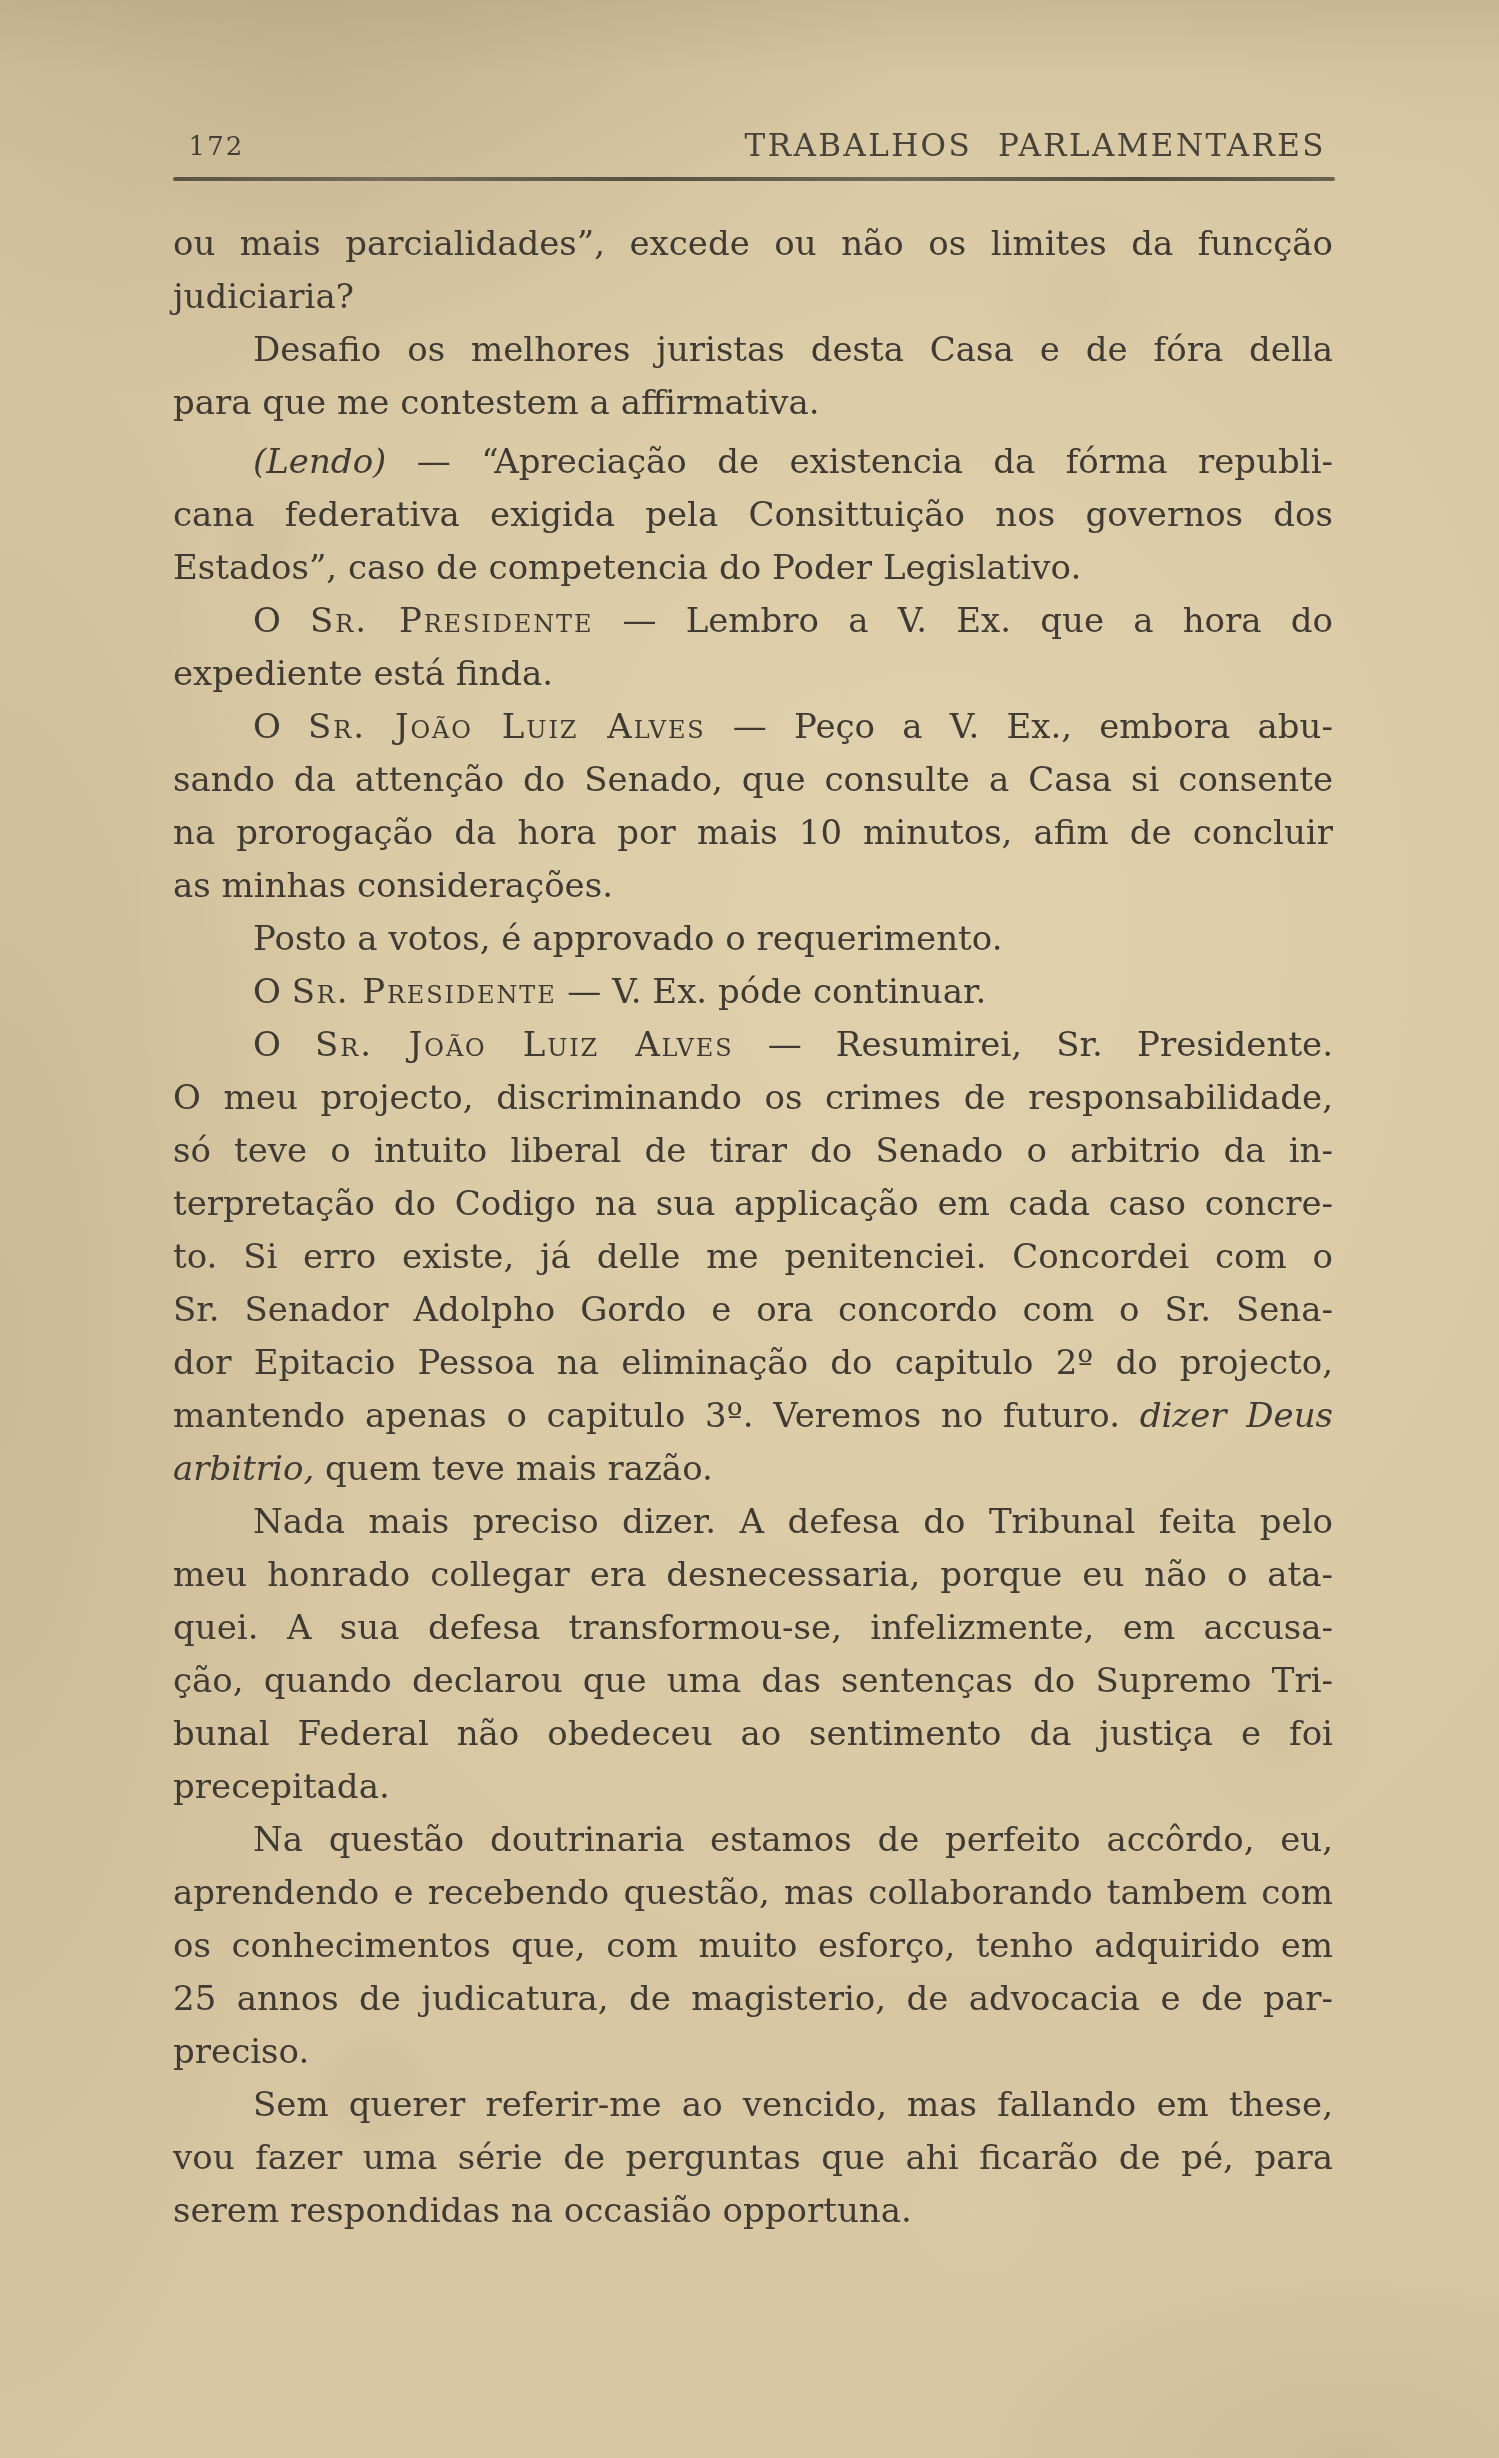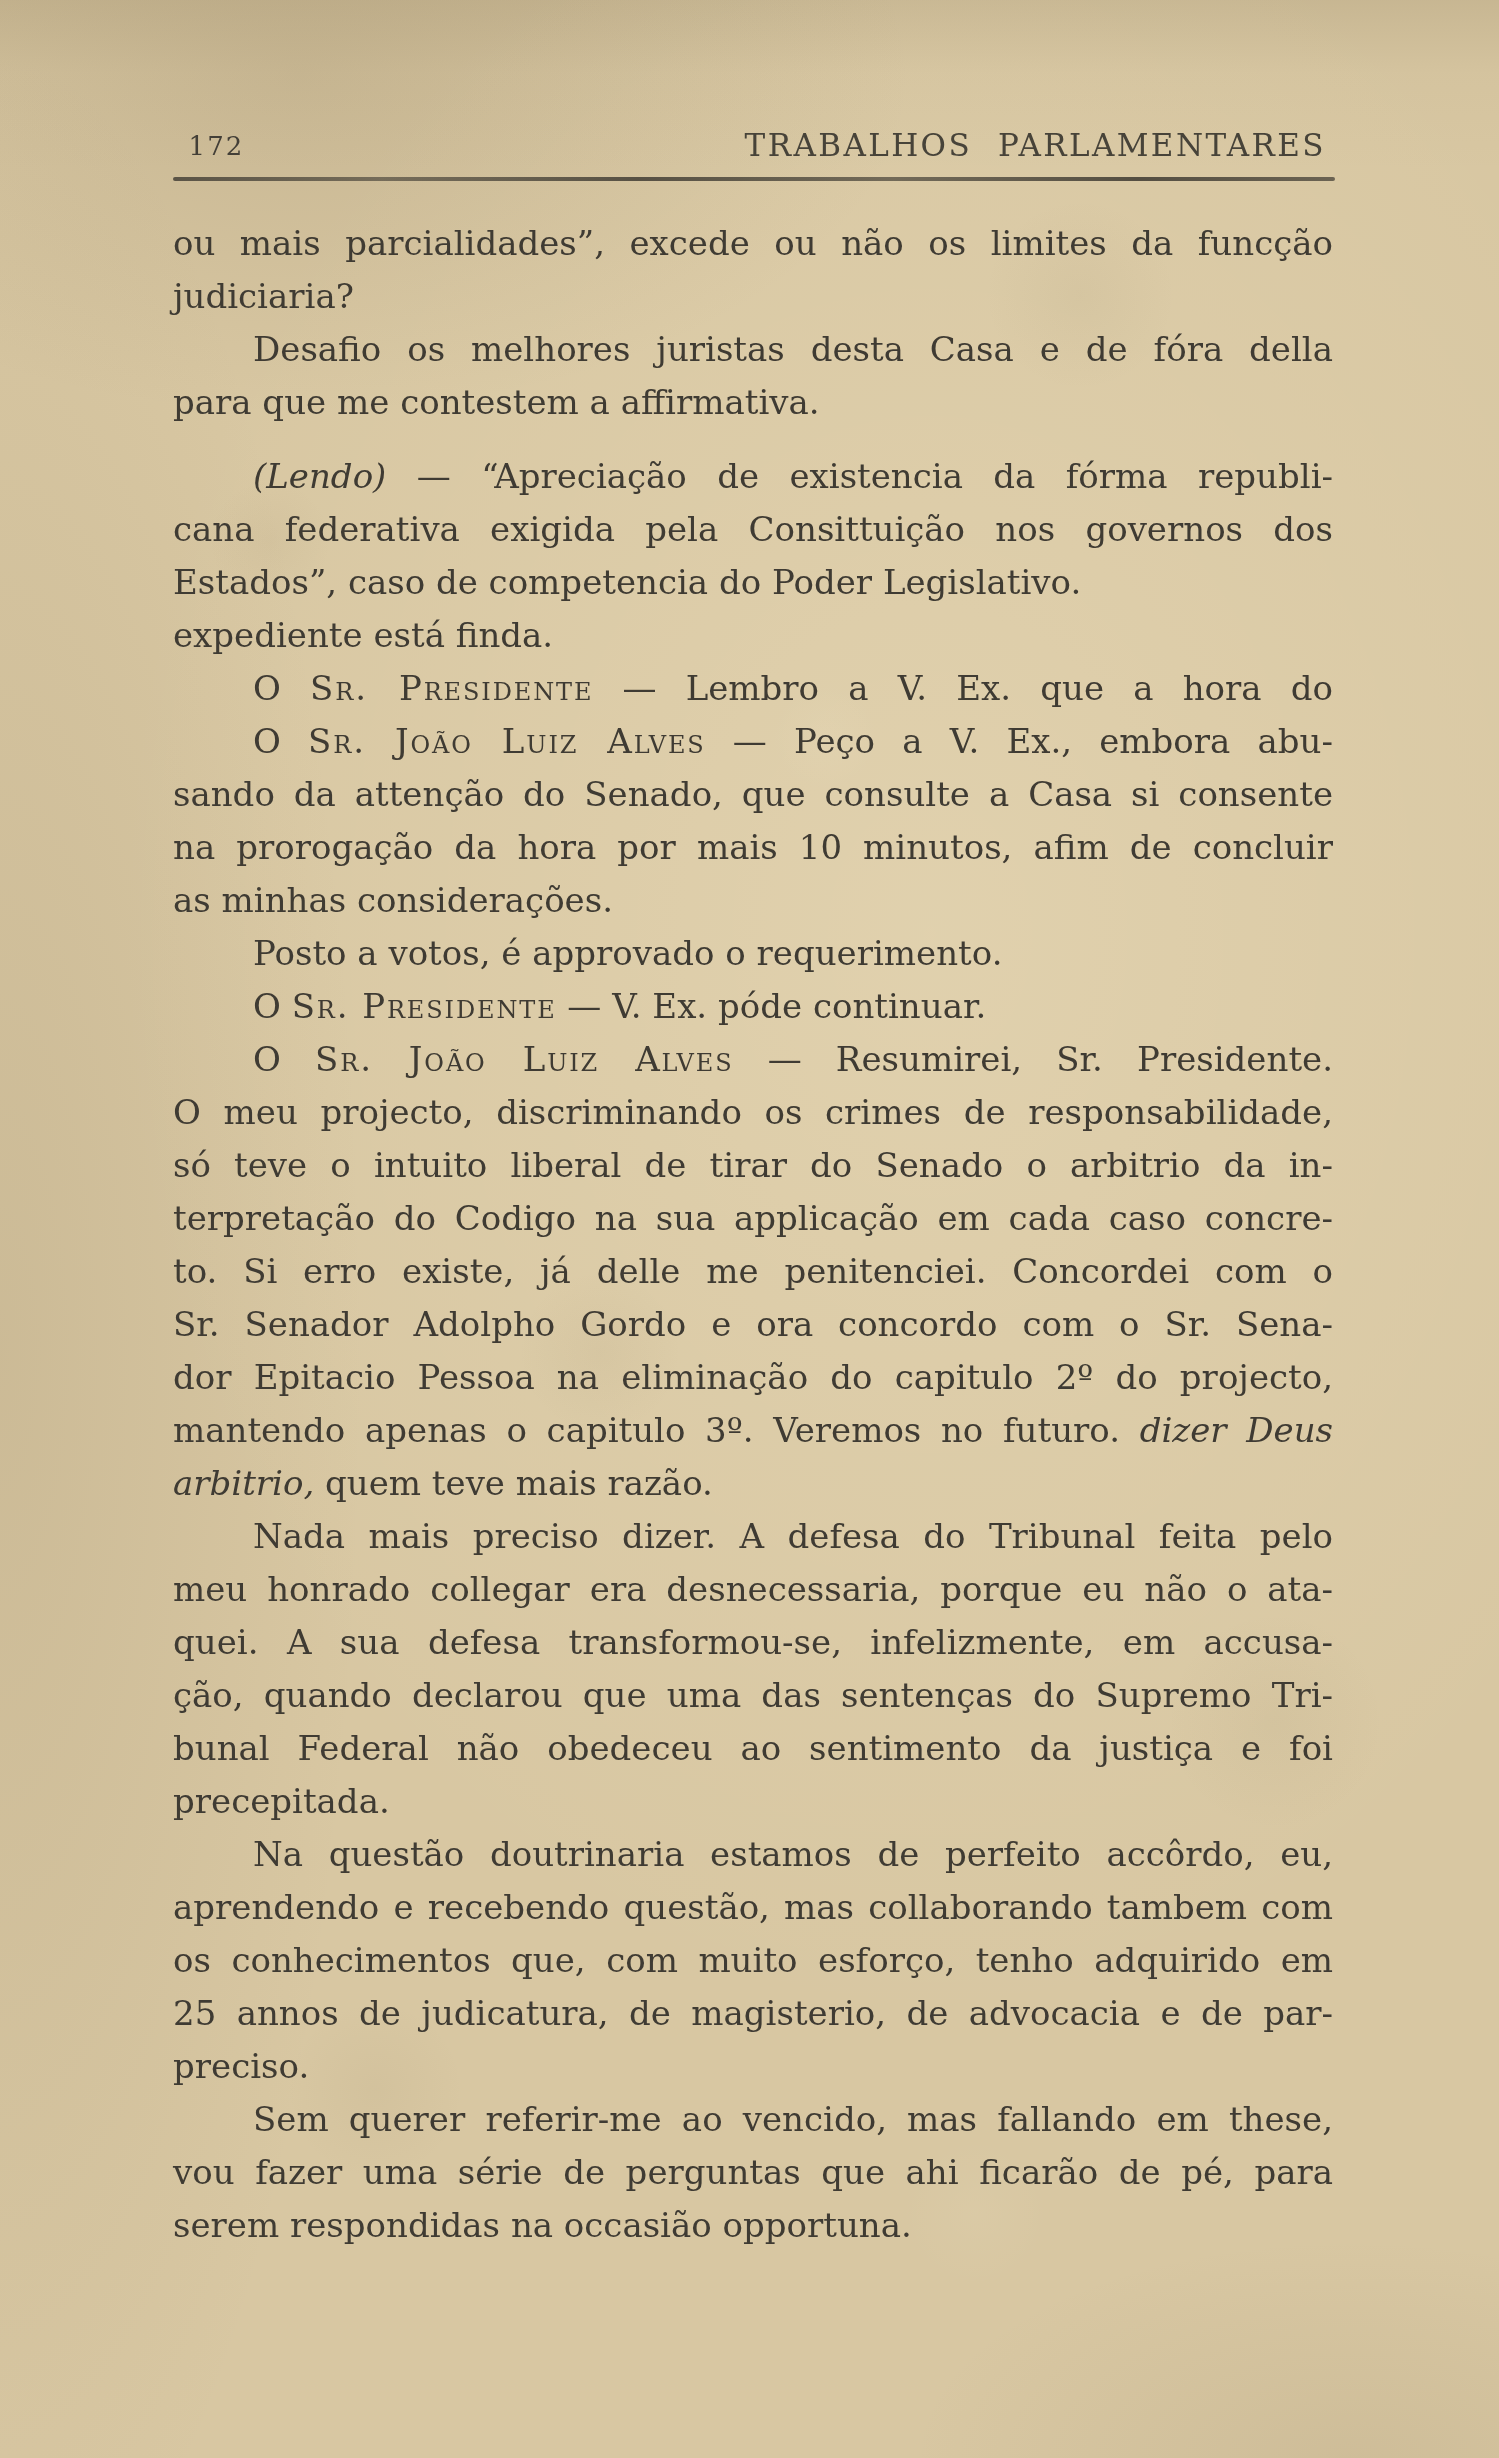--- a/index.html
+++ b/index.html
@@ -83,21 +83,21 @@
     font-size: 34px;
     line-height: 53px;
   }
   .line {
     text-align: justify;
     text-align-last: left;
     text-justify: inter-word;
   }
   .line.just { text-align-last: justify; }
   .line.indent { padding-left: 80px; }
-  .line.gap { margin-top: 21px; }
+  .line.gap { margin-top: 6px; }
   .i { font-style: italic; }
   .sc { font-variant: small-caps; letter-spacing: 0.055em; }
 </style>
 </head>
 <body>
 
 <div class="page">
   <div class="grain"></div>
 
   <div class="header">
@@ -108,22 +108,22 @@
   <div class="rule"></div>
 
   <div class="body-text">
       <div class="line just"><span class="n">ou mais parcialidades”, excede ou não os limites da funcção</span></div>
       <div class="line"><span class="n">judiciaria?</span></div>
       <div class="line indent just"><span class="n">Desafio os melhores juristas desta Casa e de fóra della</span></div>
       <div class="line"><span class="n">para que me contestem a affirmativa.</span></div>
       <div class="line indent just gap"><span class="i">(Lendo)</span><span class="n"> — “Apreciação de existencia da fórma republi-</span></div>
       <div class="line just"><span class="n">cana federativa exigida pela Consittuição nos governos dos</span></div>
       <div class="line"><span class="n">Estados”, caso de competencia do Poder Legislativo.</span></div>
+      <div class="line indent just"><span class="n">O </span><span class="sc">Sr. Presidente</span><span class="n"> — Lembro a V. Ex. que a hora do</span></div>
       <div class="line"><span class="n">expediente está finda.</span></div>
-      <div class="line indent just"><span class="n">O </span><span class="sc">Sr. Presidente</span><span class="n"> — Lembro a V. Ex. que a hora do</span></div>
       <div class="line indent just"><span class="n">O </span><span class="sc">Sr. João Luiz Alves</span><span class="n"> — Peço a V. Ex., embora abu-</span></div>
       <div class="line just"><span class="n">sando da attenção do Senado, que consulte a Casa si consente</span></div>
       <div class="line just"><span class="n">na prorogação da hora por mais 10 minutos, afim de concluir</span></div>
       <div class="line"><span class="n">as minhas considerações.</span></div>
       <div class="line indent"><span class="n">Posto a votos, é approvado o requerimento.</span></div>
       <div class="line indent"><span class="n">O </span><span class="sc">Sr. Presidente</span><span class="n"> — V. Ex. póde continuar.</span></div>
       <div class="line indent just"><span class="n">O </span><span class="sc">Sr. João Luiz Alves</span><span class="n"> — Resumirei, Sr. Presidente.</span></div>
       <div class="line just"><span class="n">O meu projecto, discriminando os crimes de responsabilidade,</span></div>
       <div class="line just"><span class="n">só teve o intuito liberal de tirar do Senado o arbitrio da in-</span></div>
       <div class="line just"><span class="n">terpretação do Codigo na sua applicação em cada caso concre-</span></div>

